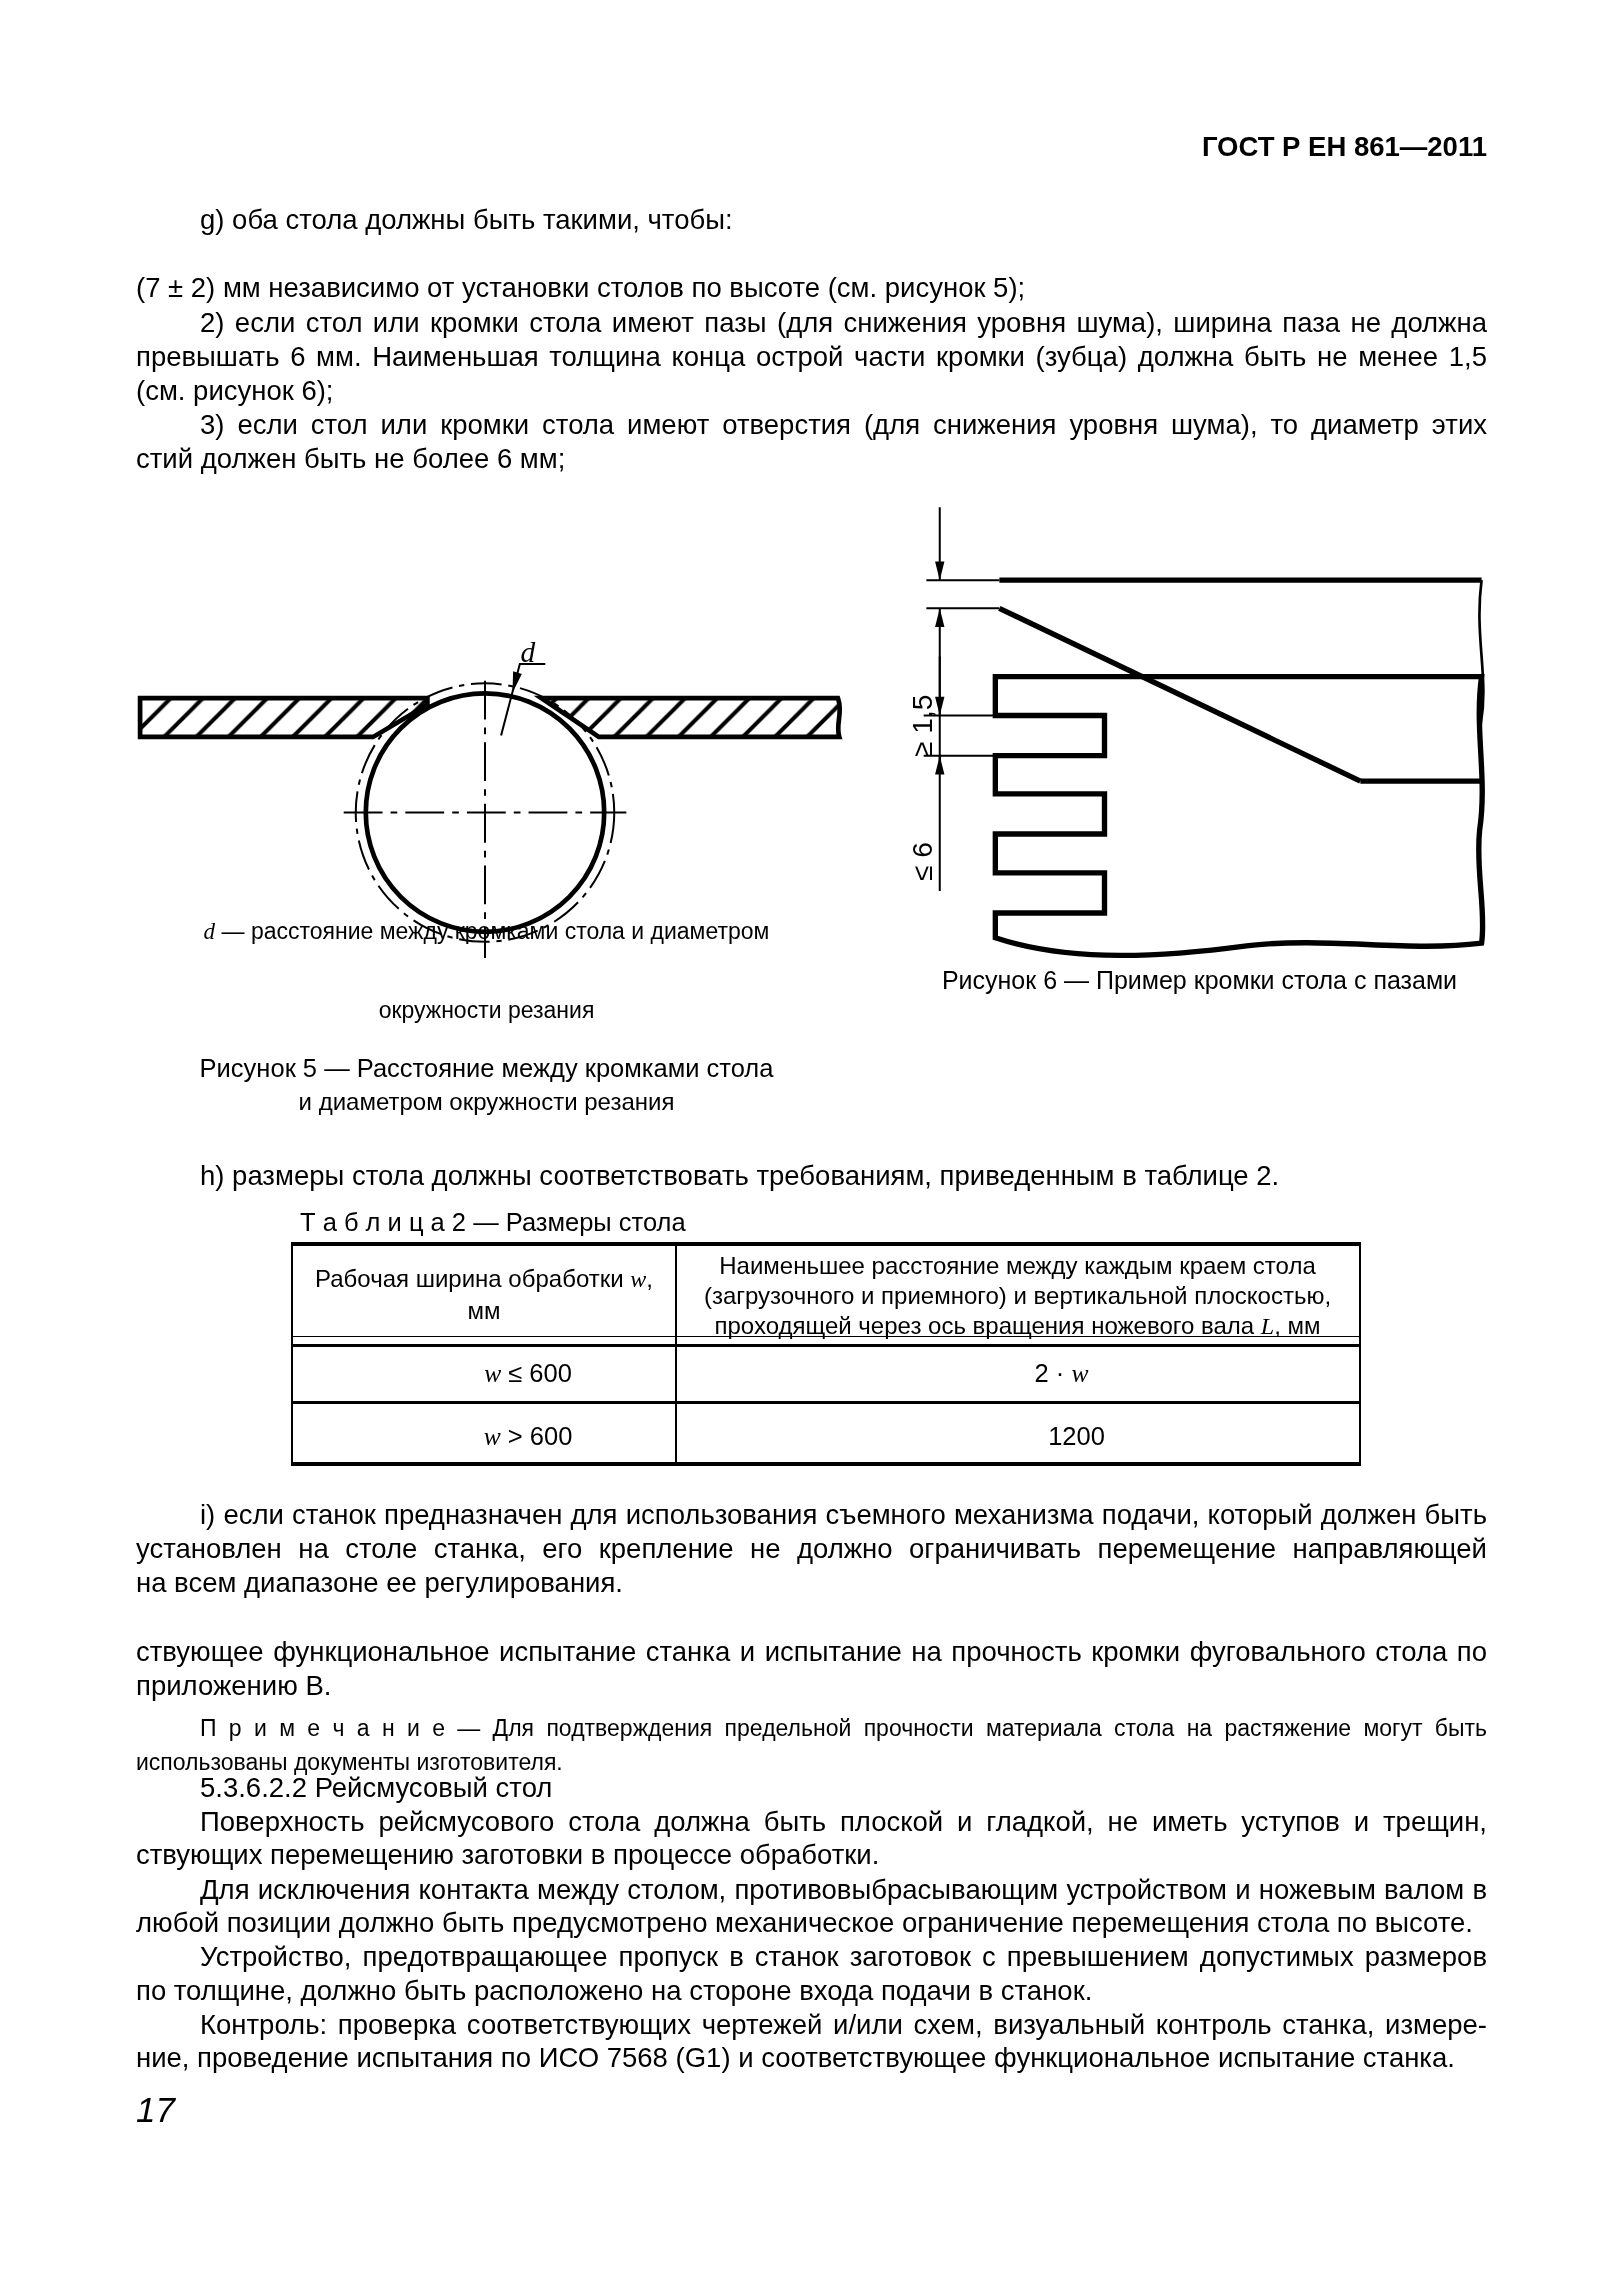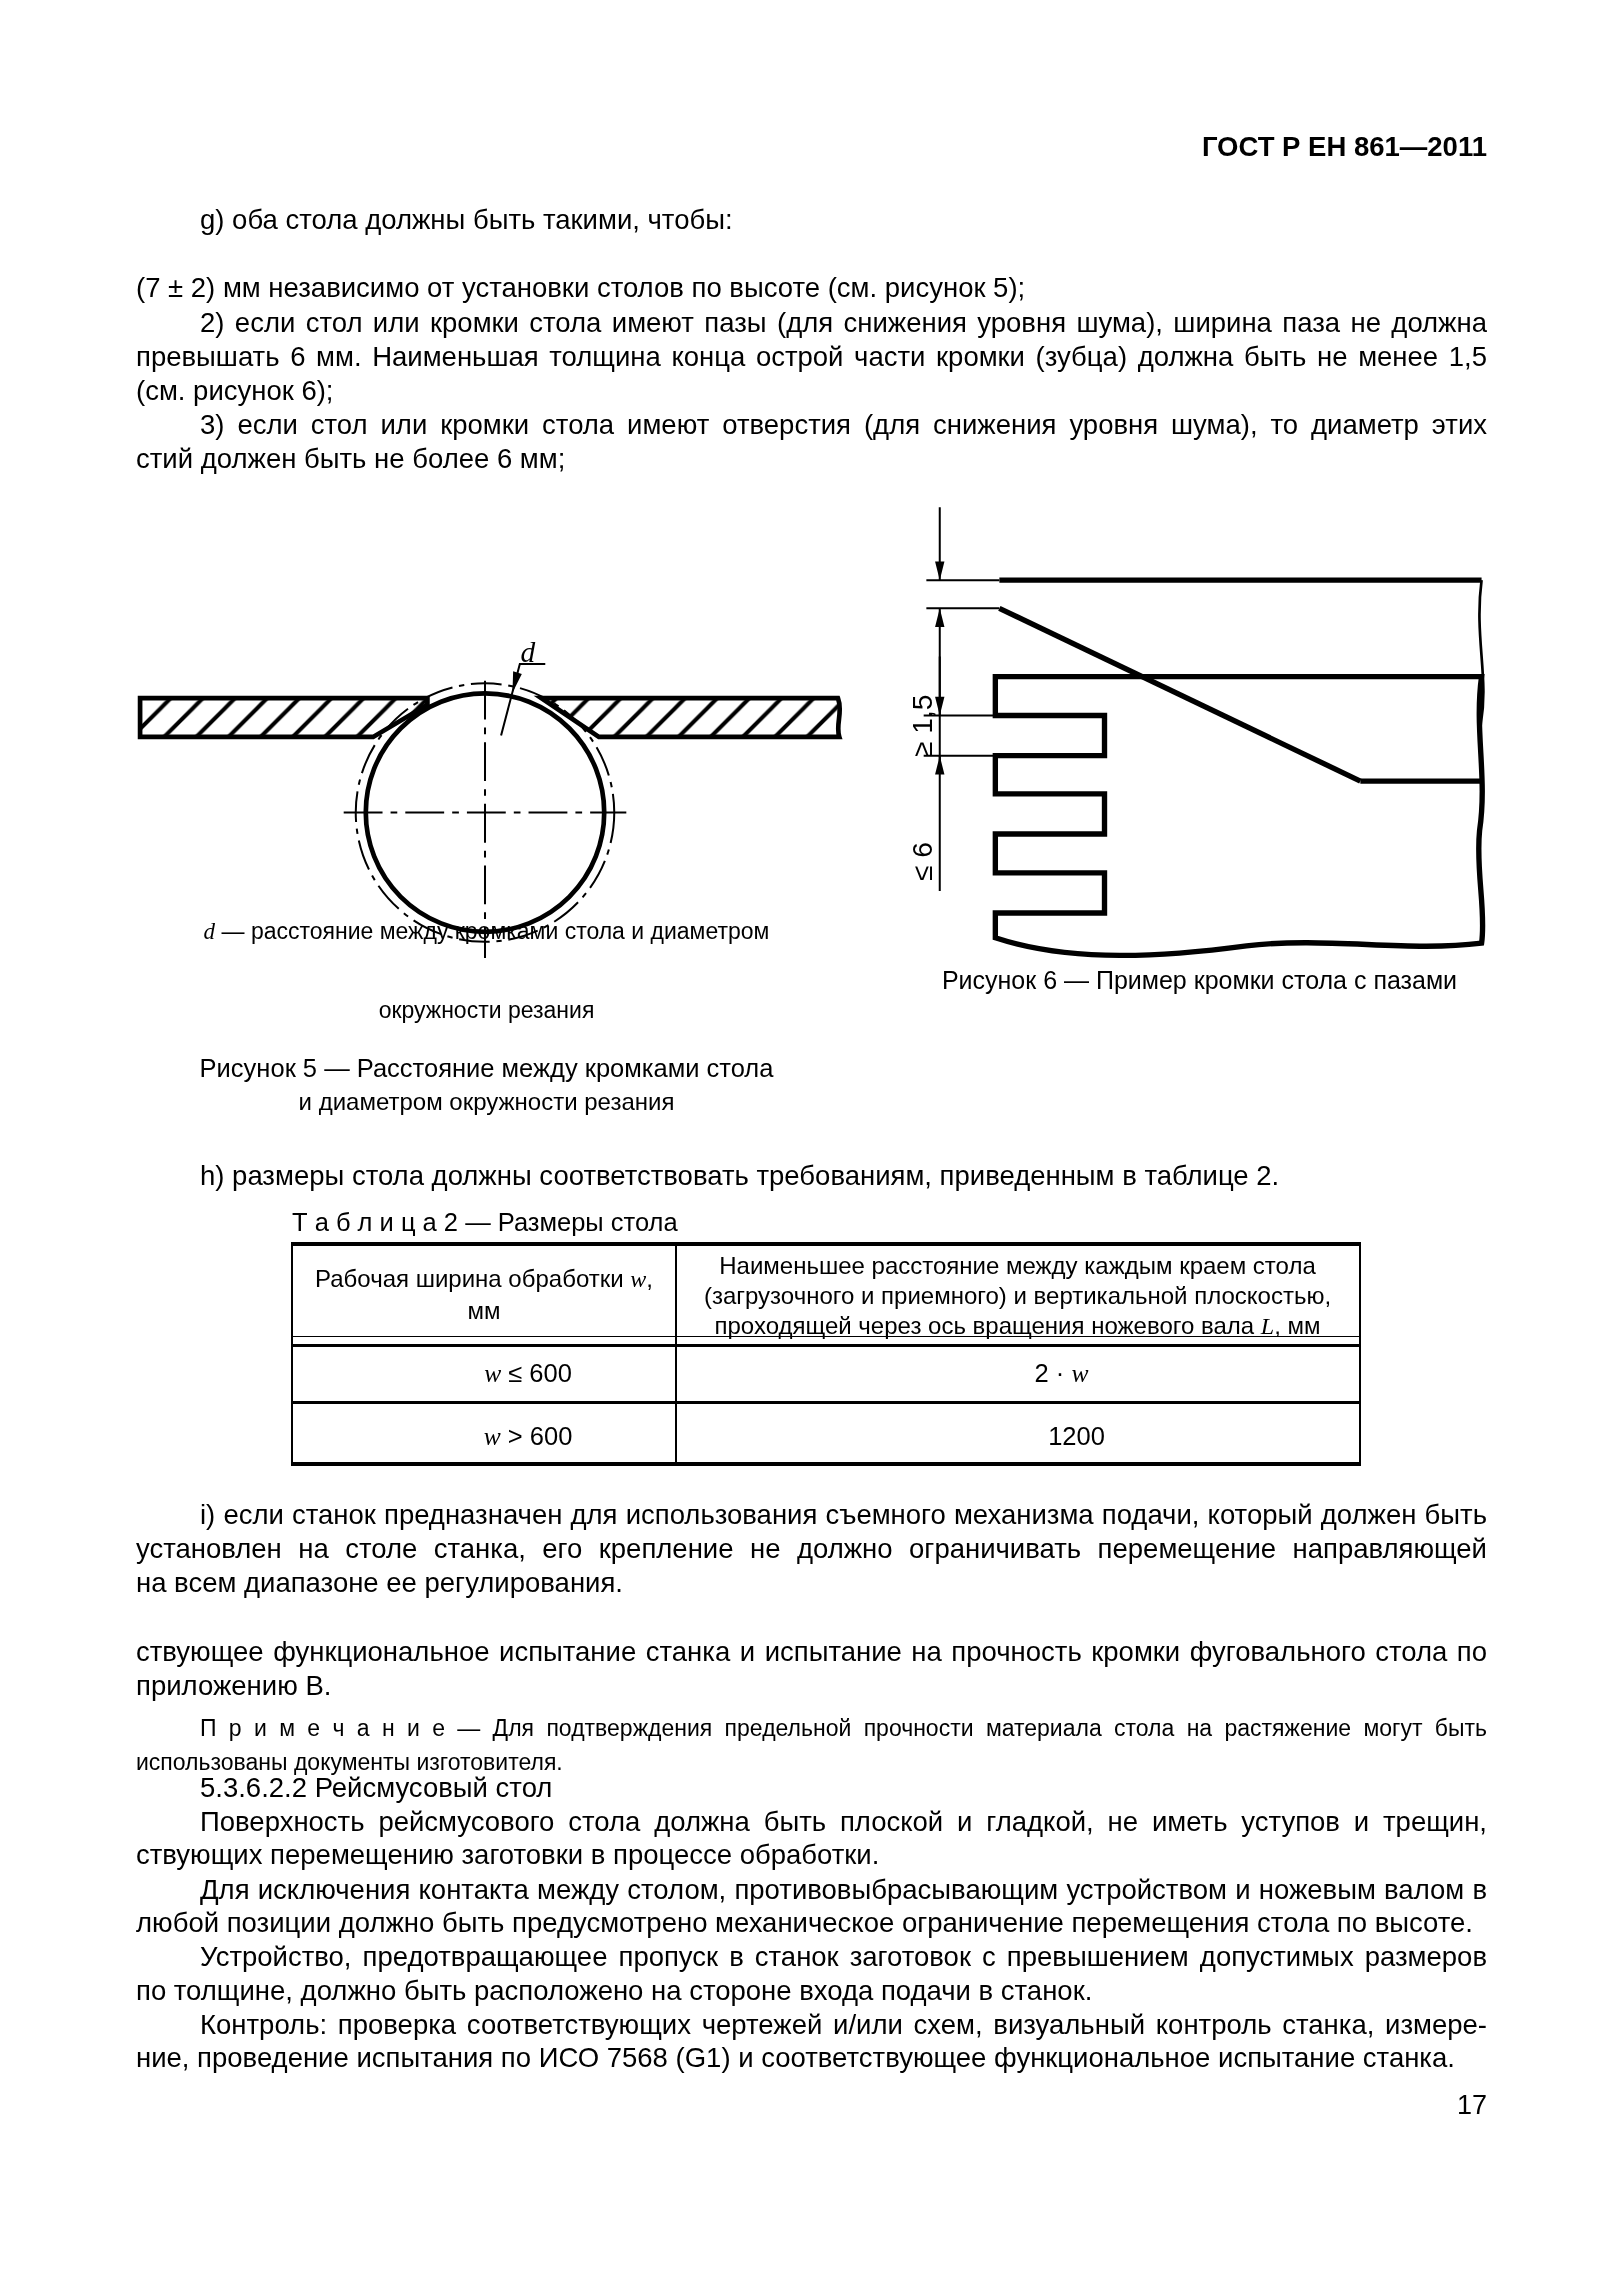--- a/index.html
+++ b/index.html
@@ -9,23 +9,23 @@
   .line{position:absolute;left:136px;width:1351px;height:35px;font-size:27.5px;
         line-height:34px;white-space:nowrap;overflow:hidden;}
   .jl{white-space:normal;text-align:justify;}
   .jl::after{content:"";display:inline-block;width:100%;height:0;}
   .ind{text-indent:64px;}
   .note{font-size:23px;line-height:34px;}
   .sym{font-family:"Liberation Serif",serif;font-style:italic;}
   .cap{position:absolute;text-align:center;}
   .hdr{position:absolute;top:131px;left:136px;width:1351px;text-align:right;
        font-size:27.5px;font-weight:bold;}
-  .pagenum{position:absolute;top:2090px;left:136px;width:1351px;text-align:right;font-size:27px;}
+  .pagenum{position:absolute;top:2090px;left:136px;width:1351px;font-size:35px;font-style:italic;}
   
-  .tbl-title{position:absolute;left:292px;top:1208px;font-size:25.5px;}
+  .tbl-title{position:absolute;left:300px;top:1208px;font-size:25.5px;}
   .tbl{position:absolute;left:291px;top:1242px;width:1070px;height:224px;
        border:solid #000;border-width:4.7px 2.7px 4.7px 2.7px;box-sizing:border-box;}
   .tbl .vdiv{position:absolute;left:382px;top:0;width:2px;height:100%;background:#000;}
   .tbl .hl1{position:absolute;left:0;top:90px;width:100%;height:1.3px;background:#000;}
   .tbl .hl2{position:absolute;left:0;top:98px;width:100%;height:3.4px;background:#000;}
   .tbl .hl3{position:absolute;left:0;top:155px;width:100%;height:3.4px;background:#000;}
   .tcell{position:absolute;text-align:center;font-size:24px;}
   .trow{position:absolute;text-align:center;font-size:25.5px;padding-left:44px;}
   svg text{font-family:"Liberation Sans",sans-serif;}
 </style>

